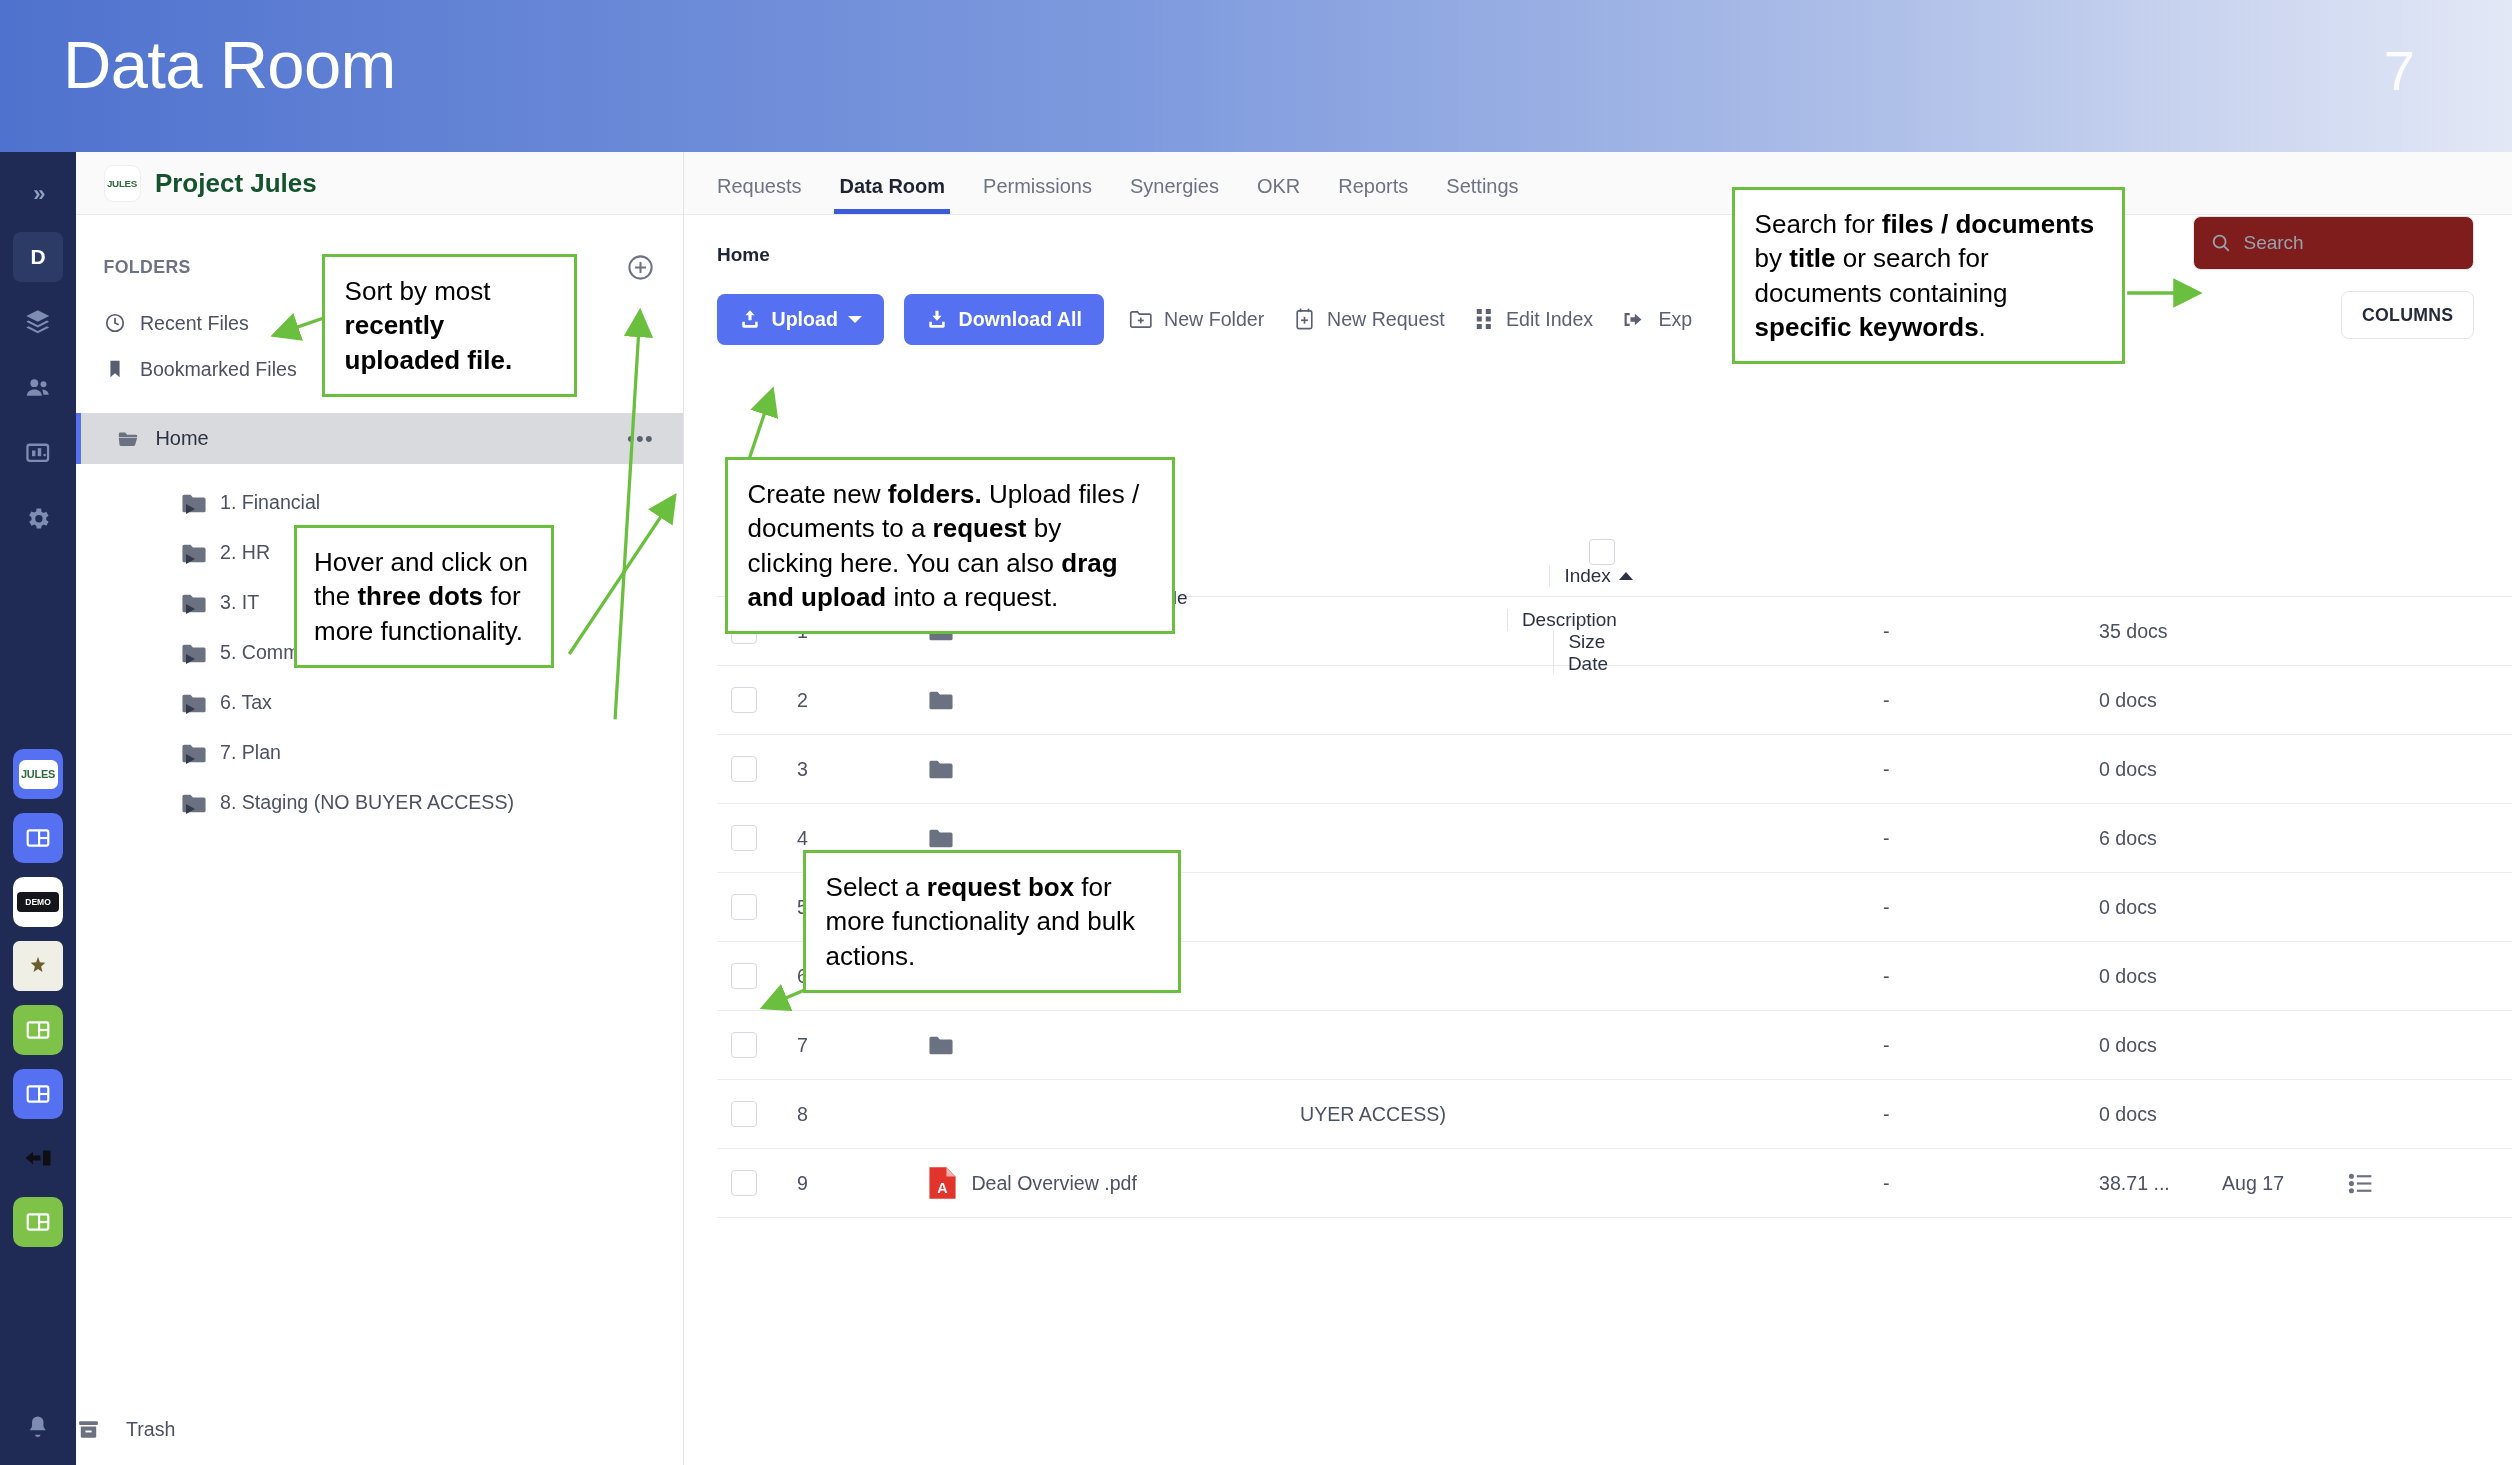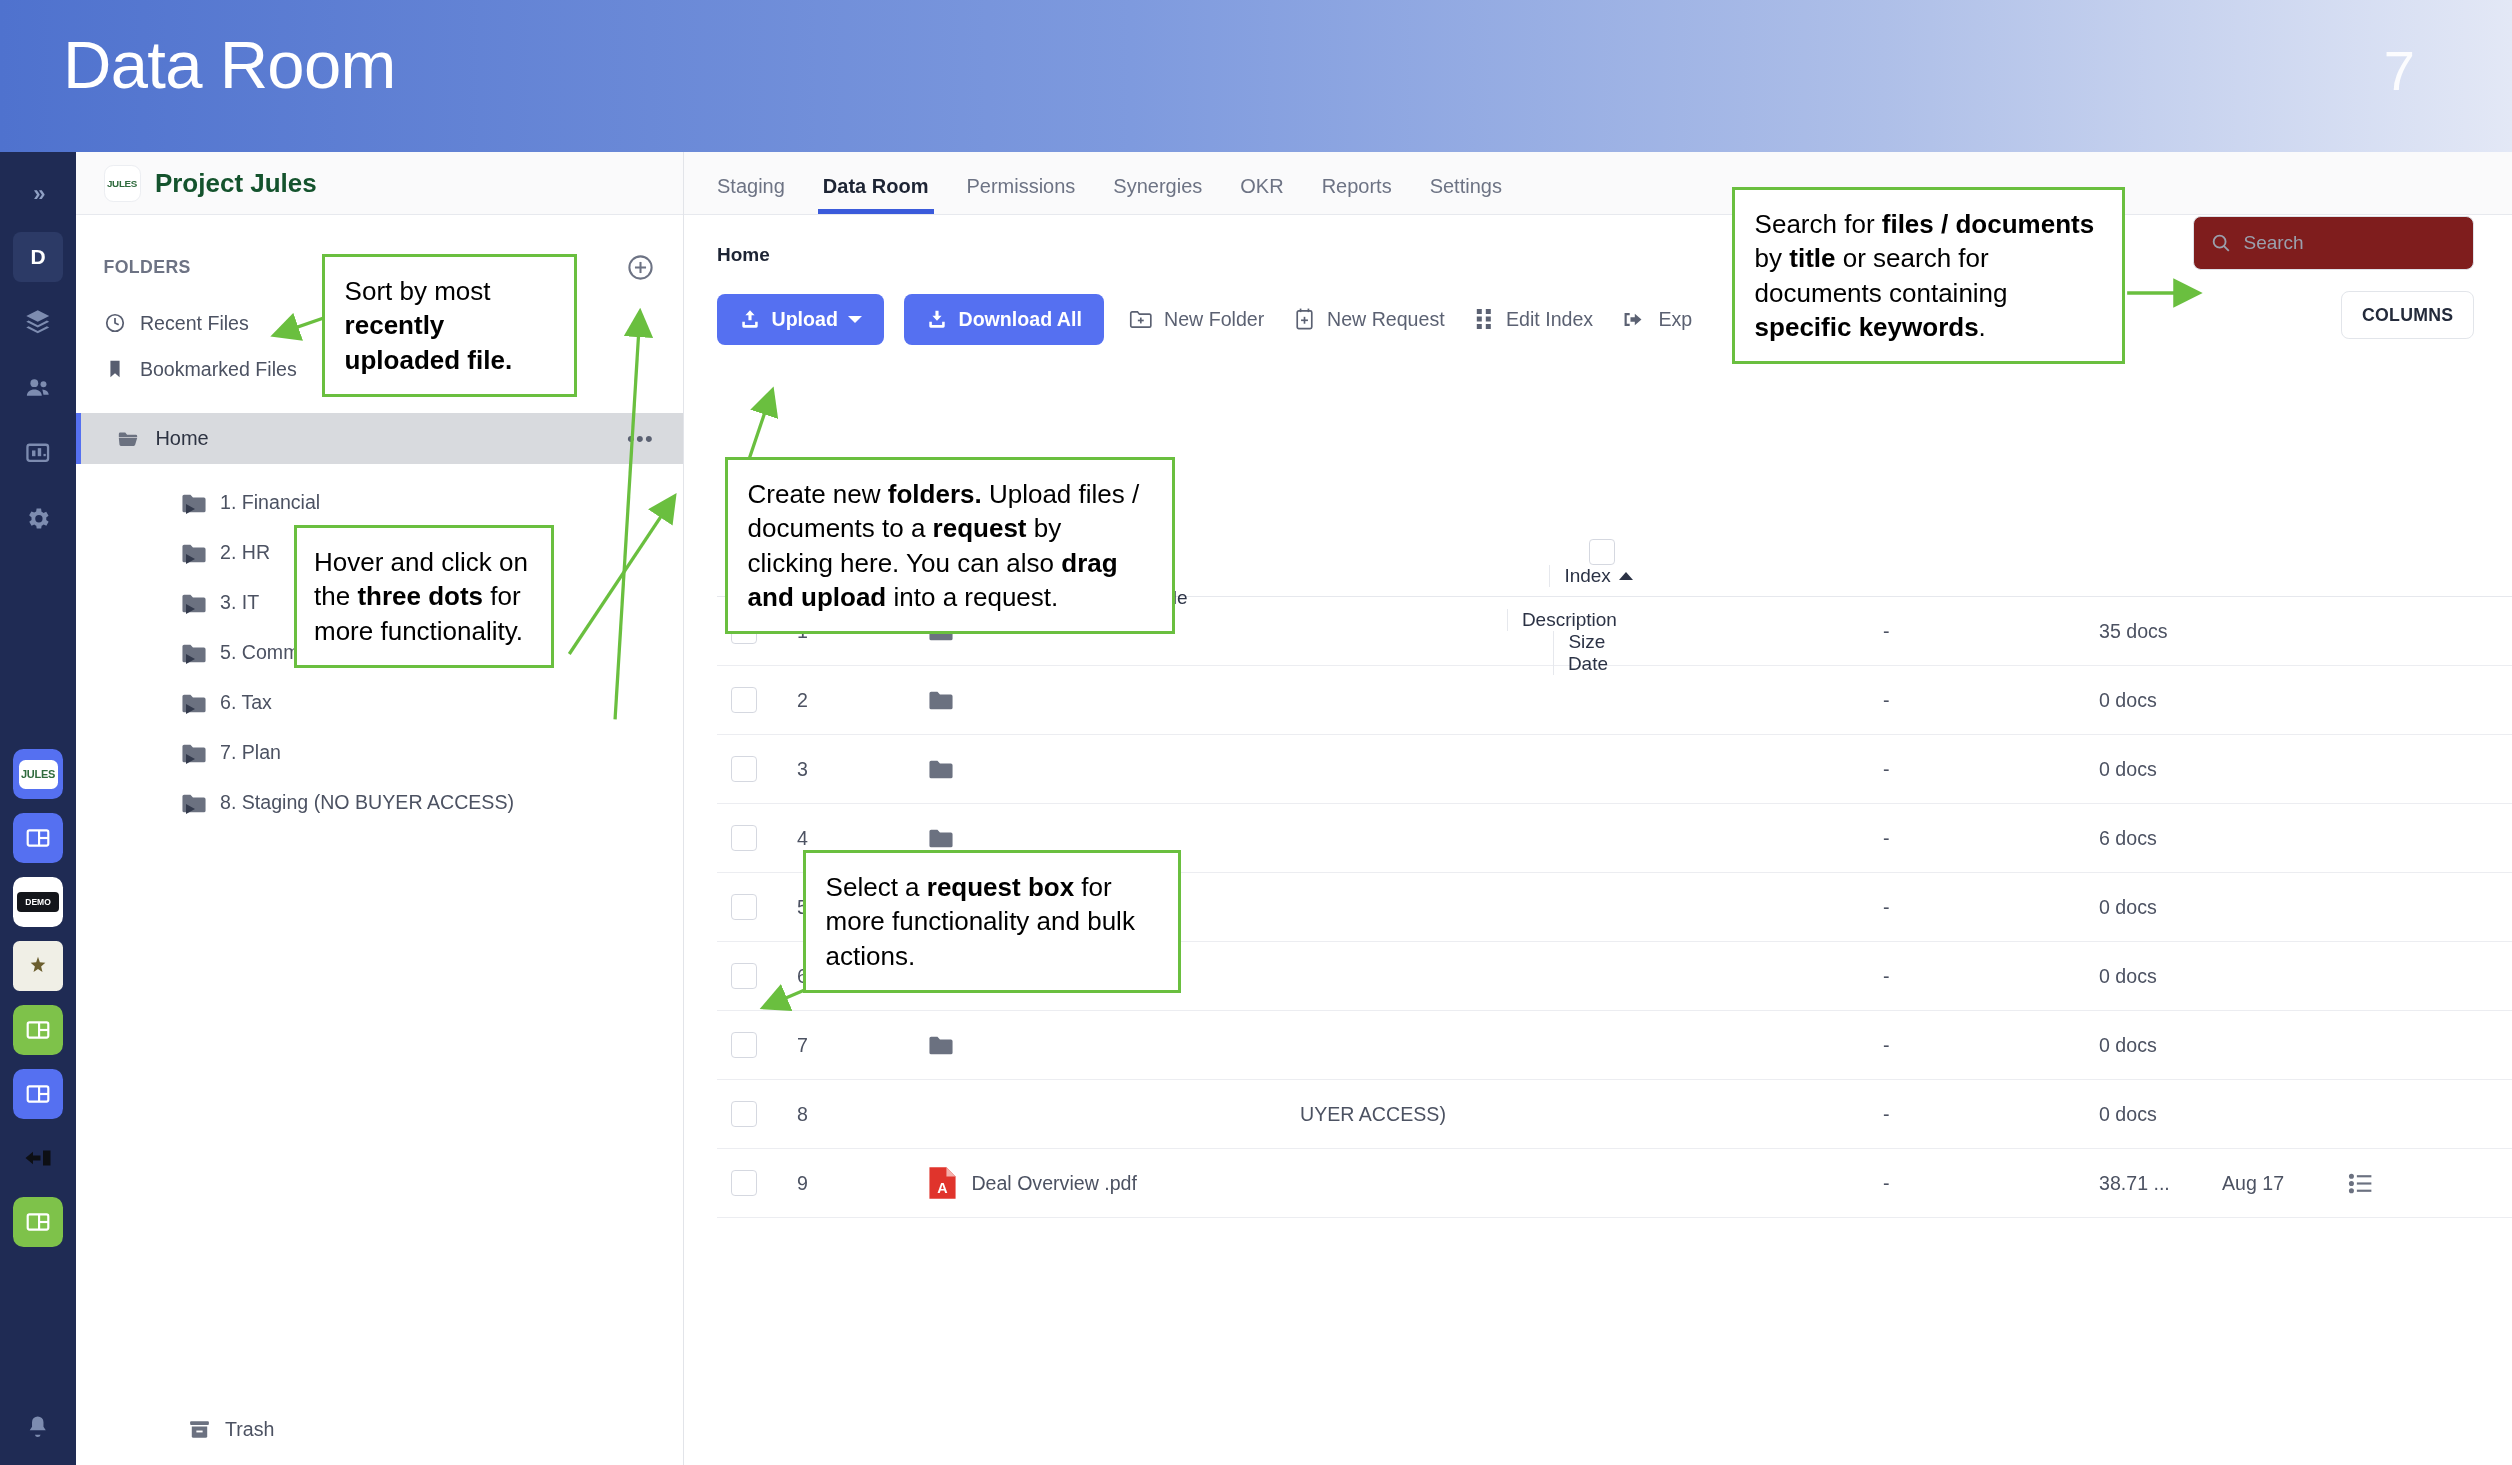--- a/index.html
+++ b/index.html
@@ -92,21 +92,21 @@
     position: relative;
   }
   .tree-item .caret {
     position:absolute; left: 110px; width:0; height:0;
     border-left: 9.2px solid #333a4c; border-top: 5.9px solid transparent; border-bottom: 5.9px solid transparent;
   }
   .tree-item .fname { font-size: 19.6px; color:#4c5262; }
   .folder-ico { width: 26px; height: 21px; flex:none; }
 
   .sb-trash { position:absolute; left:0; bottom: 23.6px; display:flex; align-items:center;
-              padding-left: 111px; gap: 13px; }
+              gap: 25px; }
   .sb-trash .lbl { font-size: 19.6px; color:#4c5262; }
 
   
   .main { position:absolute; left:684px; top:152px; width:1828px; height:1314px; background:#ffffff; }
   .topbar {
     height: 63px; background:#fafafb; border-bottom:0.7px solid #e7e9ee;
     display:flex; align-items:flex-end; padding-left: 33px; gap: 38px;
   }
   .tab { font-size: 20px; color:#6d7384; padding-bottom: 15.7px; position:relative; }
   .tab.active { color:#1d2434; font-weight:700; }
@@ -393,21 +393,21 @@
           <path d="M4.6 9h14.8v9.4a1.6 1.6 0 0 1-1.6 1.6H6.2a1.6 1.6 0 0 1-1.6-1.6z"></path>
           <rect x="9" y="13" width="6" height="1.8" fill="#fff"></rect>
         </svg>
       <span class="lbl">Trash</span>
     </div>
   </div>
 
   <div class="main">
 
     <div class="topbar">
-      <div class="tab">Staging</div>
+      <div class="tab">Requests</div>
       <div class="tab active">Data Room</div>
       <div class="tab">Permissions</div>
       <div class="tab">Synergies</div>
       <div class="tab">OKR</div>
       <div class="tab">Reports</div>
       <div class="tab">Settings</div>
     </div>
 
     <div class="crumb">Home</div>
 

